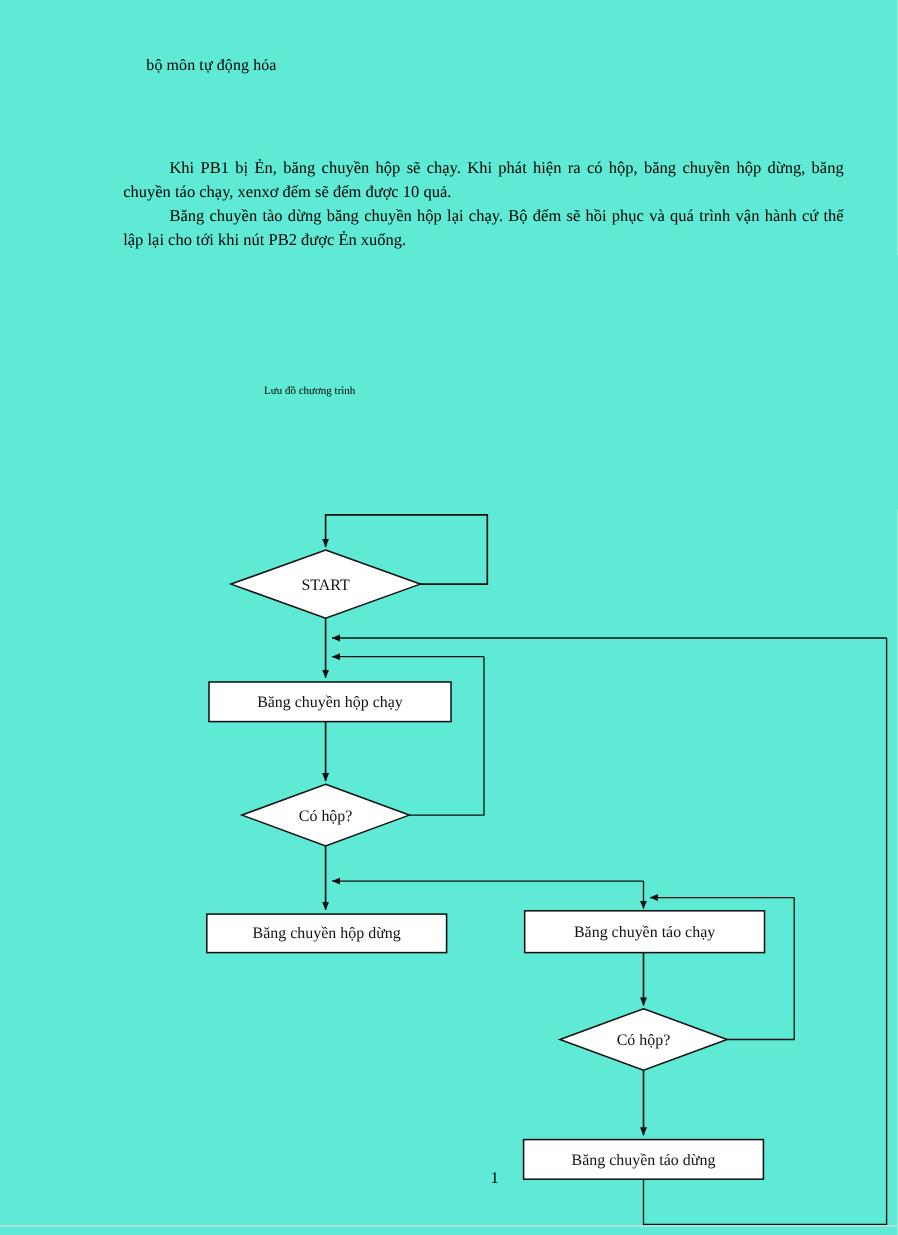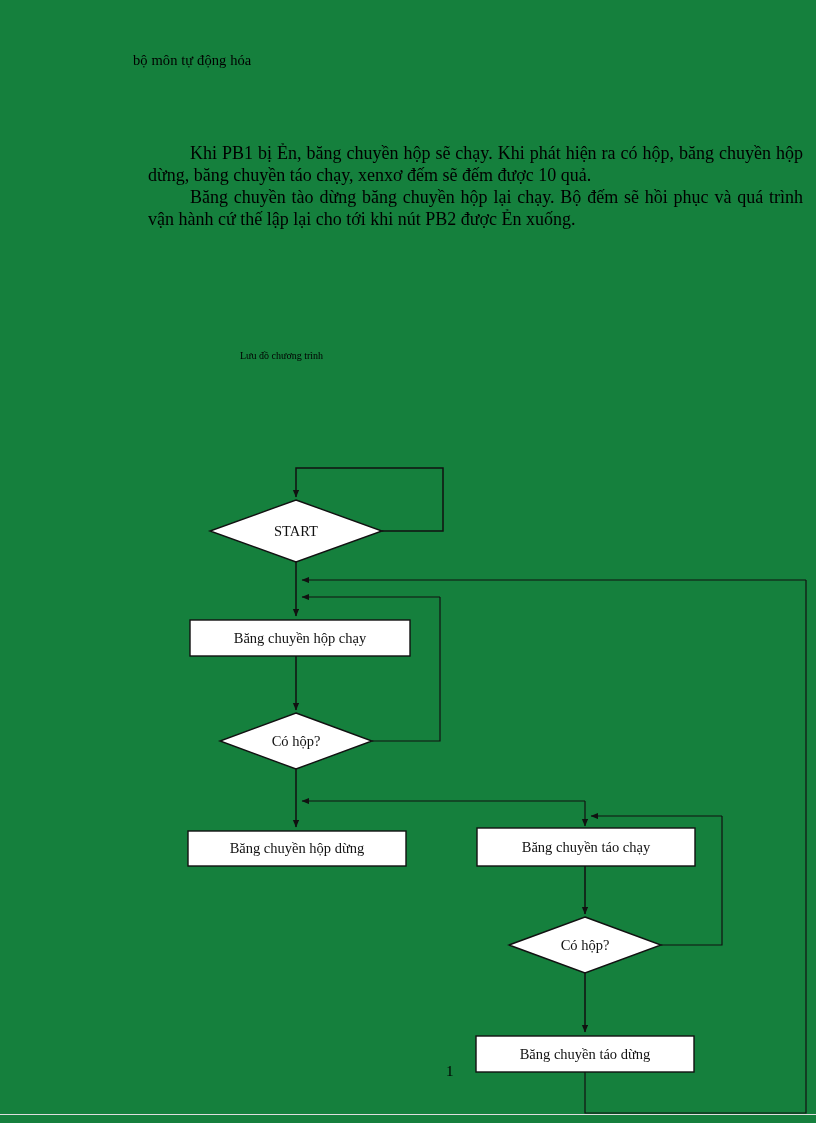--- a/index.html
+++ b/index.html
@@ -12,39 +12,39 @@
     height: 1123px;
     position: relative;
     font-family: "Liberation Serif", "DejaVu Serif", serif;
     color: #000000;
     overflow: hidden;
   }
 
   .page {
     position: absolute;
     inset: 0;
-    background: #15803d;
+    background: #5eead4;
   }
 
   
   .doc-header {
     position: absolute;
     left: 133px;
     top: 52px;
     font-size: 14.5px;
     letter-spacing: 0.1px;
     white-space: nowrap;
   }
 
   .body-text {
     position: absolute;
-    left: 148px;
+    left: 112px;
     top: 142px;
     width: 655px;
-    font-size: 18px;
+    font-size: 15px;
     line-height: 22px;
     text-align: justify;
     text-justify: inter-word;
   }
   .body-text p {
     margin: 0;
     text-indent: 42px;
   }
 
   .flow-title {

